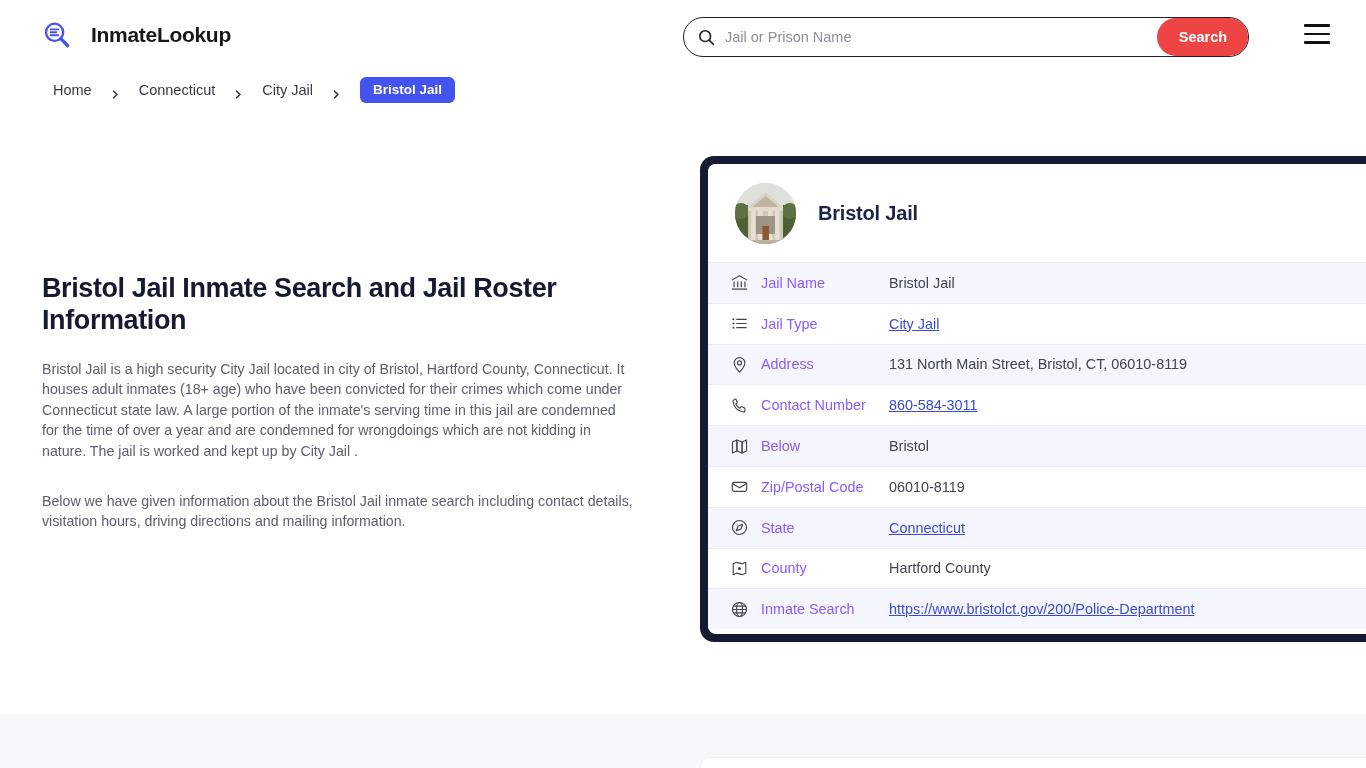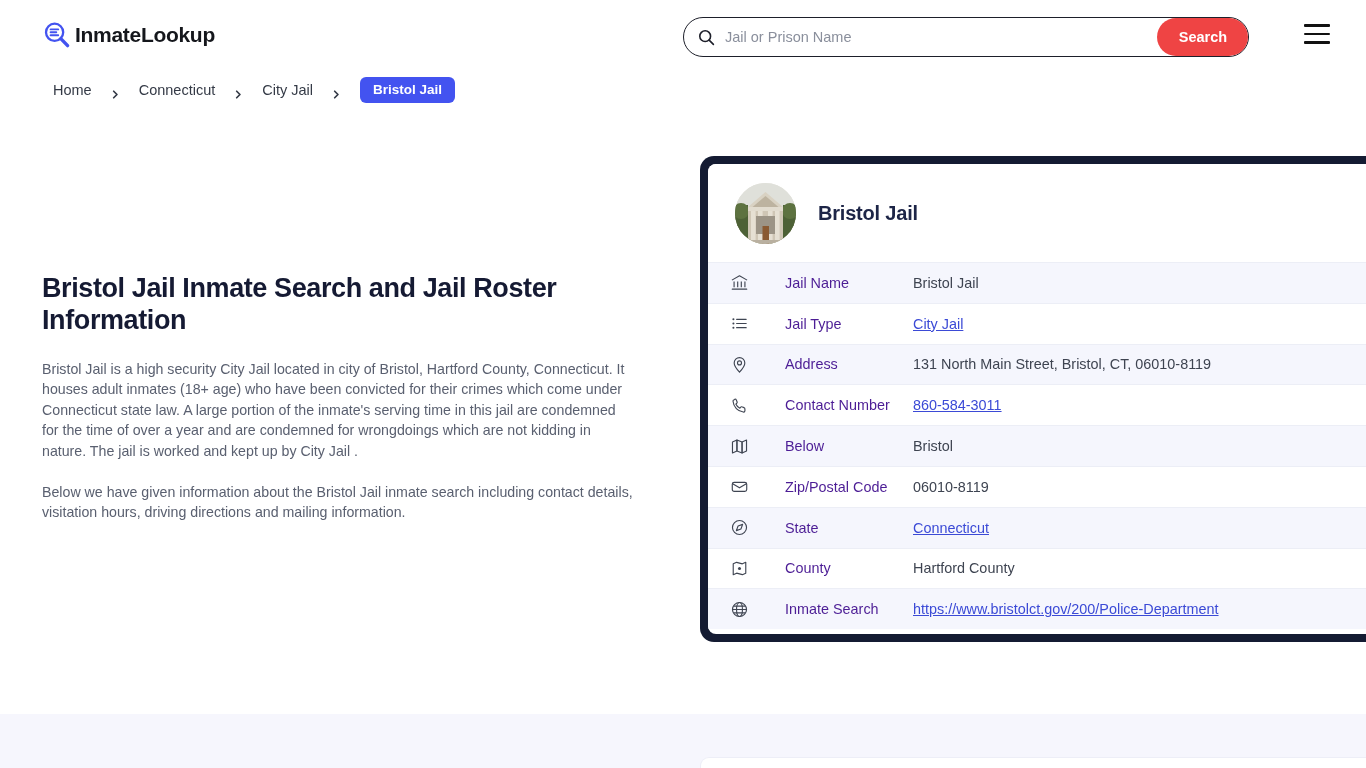--- a/index.html
+++ b/index.html
@@ -12,21 +12,21 @@
   }
   .page { position: relative; width: 1366px; height: 768px; overflow: hidden; background:#fff; }
 
   
   .header {
     position: absolute; top: 0; left: 0; width: 1366px; height: 74px;
     background: #ffffff;
   }
   .brand {
     position: absolute; left: 42px; top: 20px;
-    display: flex; align-items: center; gap: 3px;
+    display: flex; align-items: center; gap: 19px;
   }
   .brand-icon { width: 30px; height: 30px; display:block; }
   .brand-text {
     font-size: 21px; font-weight: 700; color: #15171c; letter-spacing: -0.3px;
   }
   .searchwrap {
     position: absolute; left: 683px; top: 17px;
     width: 566px; height: 40px;
     border: 1.6px solid #1d1f2a; border-radius: 21px;
     background: #fff; display: flex; align-items: center; overflow: hidden;
@@ -68,21 +68,21 @@
   
   .leftcol { position: absolute; left: 42px; top: 272px; width: 600px; }
   .page-title {
     font-size: 27px; line-height: 32px; font-weight: 700;
     color: #151a33; letter-spacing: -0.4px; max-width: 520px;
   }
   .para {
     margin-top: 23px; font-size: 14.2px; line-height: 20.4px; color: #5a6070;
     max-width: 592px;
   }
-  .para + .para { margin-top: 21px; }
+  .para + .para { margin-top: 30px; }
 
   
   .infocard {
     position: absolute; left: 700px; top: 156px;
     width: 700px; height: 486px;
     background: #141b32;
     border-radius: 14px;
     padding: 8px;
     overflow: hidden;
   }
@@ -103,23 +103,22 @@
 
   .rows { display: block; }
   .row {
     display: flex; align-items: center;
     height: 40.8px; padding-left: 22px;
     border-top: 1px solid #eceef6;
   }
   .row.alt { background: #f5f6fd; }
   .row-icon { width: 19px; height: 19px; flex: none; margin-right: 12px; }
   .row-label {
-    width: 128px; flex: none; font-size: 14.4px; color: #4c1d95;
+    width: 128px; flex: none; font-size: 14.4px; color: #8b5cf6;
     white-space: nowrap;
-    margin-left: 24px;
   }
   .row-value { font-size: 14.4px; color: #3e4451; white-space: nowrap; }
   .row-value a { color: #3b4ad6; text-decoration: underline; }
 
   
   .bottom-band {
     position: absolute; left: 0; top: 714px; width: 1366px; height: 54px;
     background: #f6f6fd;
   }
   .bottom-card {

